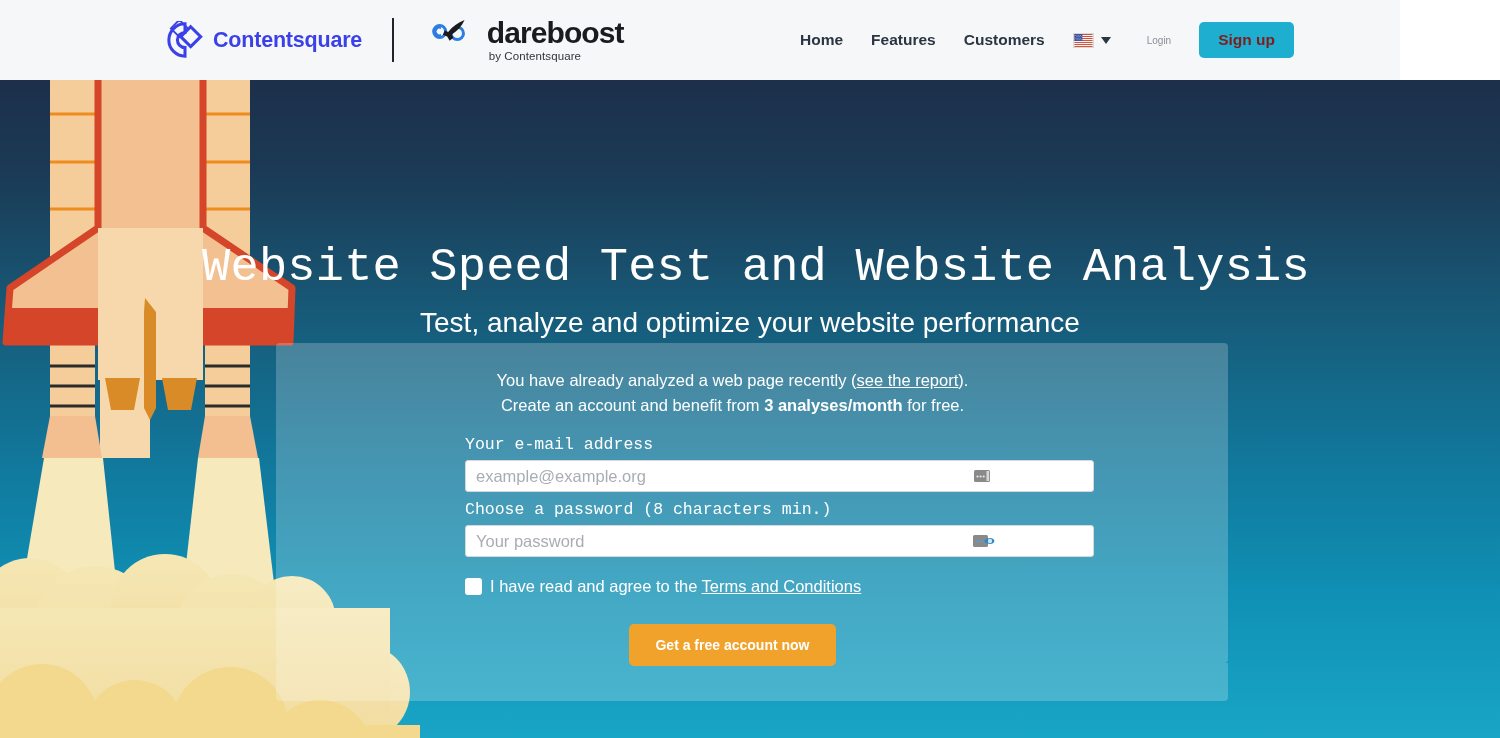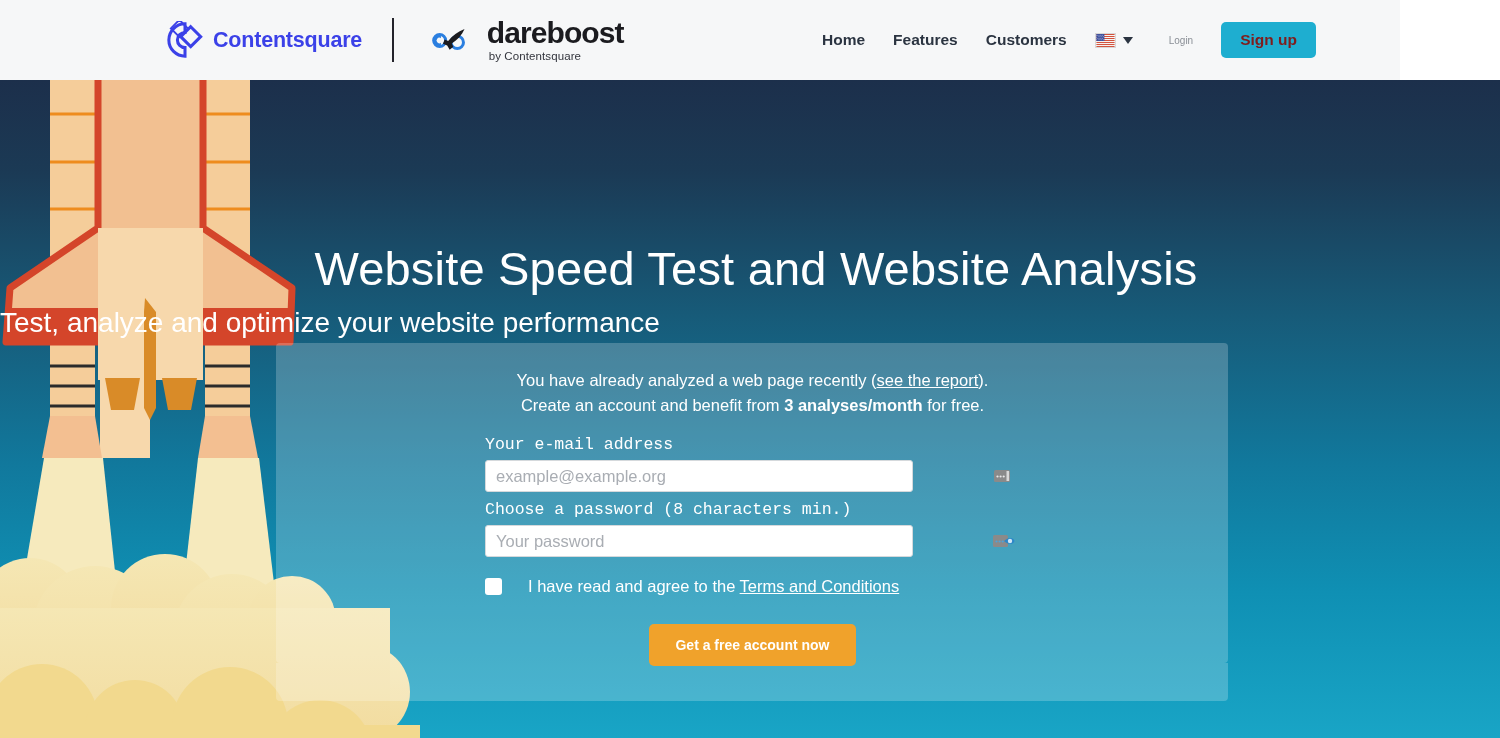--- a/index.html
+++ b/index.html
@@ -35,41 +35,41 @@
     color: #3b41e8;
     letter-spacing: -0.2px;
     font-family: "Liberation Sans", sans-serif;
   }
   .divider-v {
     width: 1.6px;
     height: 44px;
     background: #23232b;
     margin: 0 31px 0 30px;
   }
-  .db-logo { display: flex; align-items: center; gap: 8px; }
+  .db-logo { display: flex; gap: 8px; }
   .db-mark { width: 54px; height: 27px; display: block; }
   .db-text { display: flex; flex-direction: column; line-height: 1; }
   .db-word {
     font-size: 30px;
     font-weight: 700;
     color: #1b1b1f;
     letter-spacing: -0.9px;
     font-family: "Liberation Sans", sans-serif;
   }
   .db-sub {
     font-size: 11.5px;
     color: #33353d;
     letter-spacing: 0.1px;
     margin-top: 3px;
     margin-left: 2px;
   }
 
   .nav {
     margin-left: auto;
-    margin-right: 84px;
+    margin-right: 106px;
     display: flex;
     align-items: center;
   }
   .nav-link {
     font-size: 15.5px;
     font-weight: 700;
     color: #2b3441;
     text-decoration: none;
     margin-right: 28px;
     cursor: pointer;
@@ -132,27 +132,28 @@
 
   .hero-title {
     position: absolute;
     left: 12px; right: 0;
     top: 130px;
     text-align: center;
     color: #ffffff;
     font-size: 47px;
     font-weight: 400;
     letter-spacing: 0.2px;
-    font-family: Liberation Sans, sans-serif;
+    font-family: Liberation Mono, monospace;
     z-index: 5;
   }
   .hero-sub {
     position: absolute;
     left: 0; right: 0;
     top: 199px;
+    text-align: center;
     color: #ffffff;
     font-size: 28px;
     font-weight: 400;
     z-index: 5;
   }
 
   .panel {
     position: absolute;
     left: 276px;
     top: 263px;
@@ -167,21 +168,21 @@
     left: 0; bottom: -38px;
     width: 952px;
     height: 38px;
     background: rgba(255,255,255,0.22);
     border-bottom-left-radius: 4px;
     border-bottom-right-radius: 4px;
   }
 
   .form-wrap {
     position: absolute;
-    left: 485px;
+    left: 465px;
     top: 288px;
     width: 535px;
     z-index: 20;
   }
   .notice {
     color: #ffffff;
     font-size: 16.5px;
     line-height: 25px;
     text-align: center;
     margin-bottom: 17px;
@@ -194,21 +195,21 @@
   }
   .field-label {
     color: #ffffff;
     font-size: 16.5px;
     margin-bottom: 6px;
     display: block;
     font-family: Liberation Mono, monospace;
   }
   .input-row { position: relative; margin-bottom: 8px; }
   .text-input {
-    width: 428px;
+    width: 629px;
     height: 32px;
     border: 1px solid #d5d9dc;
     border-radius: 3px;
     background: #ffffff;
     font-size: 16.5px;
     color: #3a3f44;
     padding: 0 34px 0 10px;
     outline: none;
     font-family: "Liberation Sans", sans-serif;
   }
@@ -218,21 +219,21 @@
     right: 9px; top: 50%;
     transform: translateY(-50%);
     width: 18px; height: 16px;
     display: block;
     cursor: pointer;
   }
   .terms-row {
     display: flex;
     align-items: center;
     margin-top: 20px;
-    gap: 26px;
+    gap: 8px;
   }
   .chk {
     width: 17px; height: 17px;
     border-radius: 3px;
     background: #ffffff;
     border: none;
     flex: 0 0 auto;
     cursor: pointer;
     appearance: none;
     -webkit-appearance: none;

